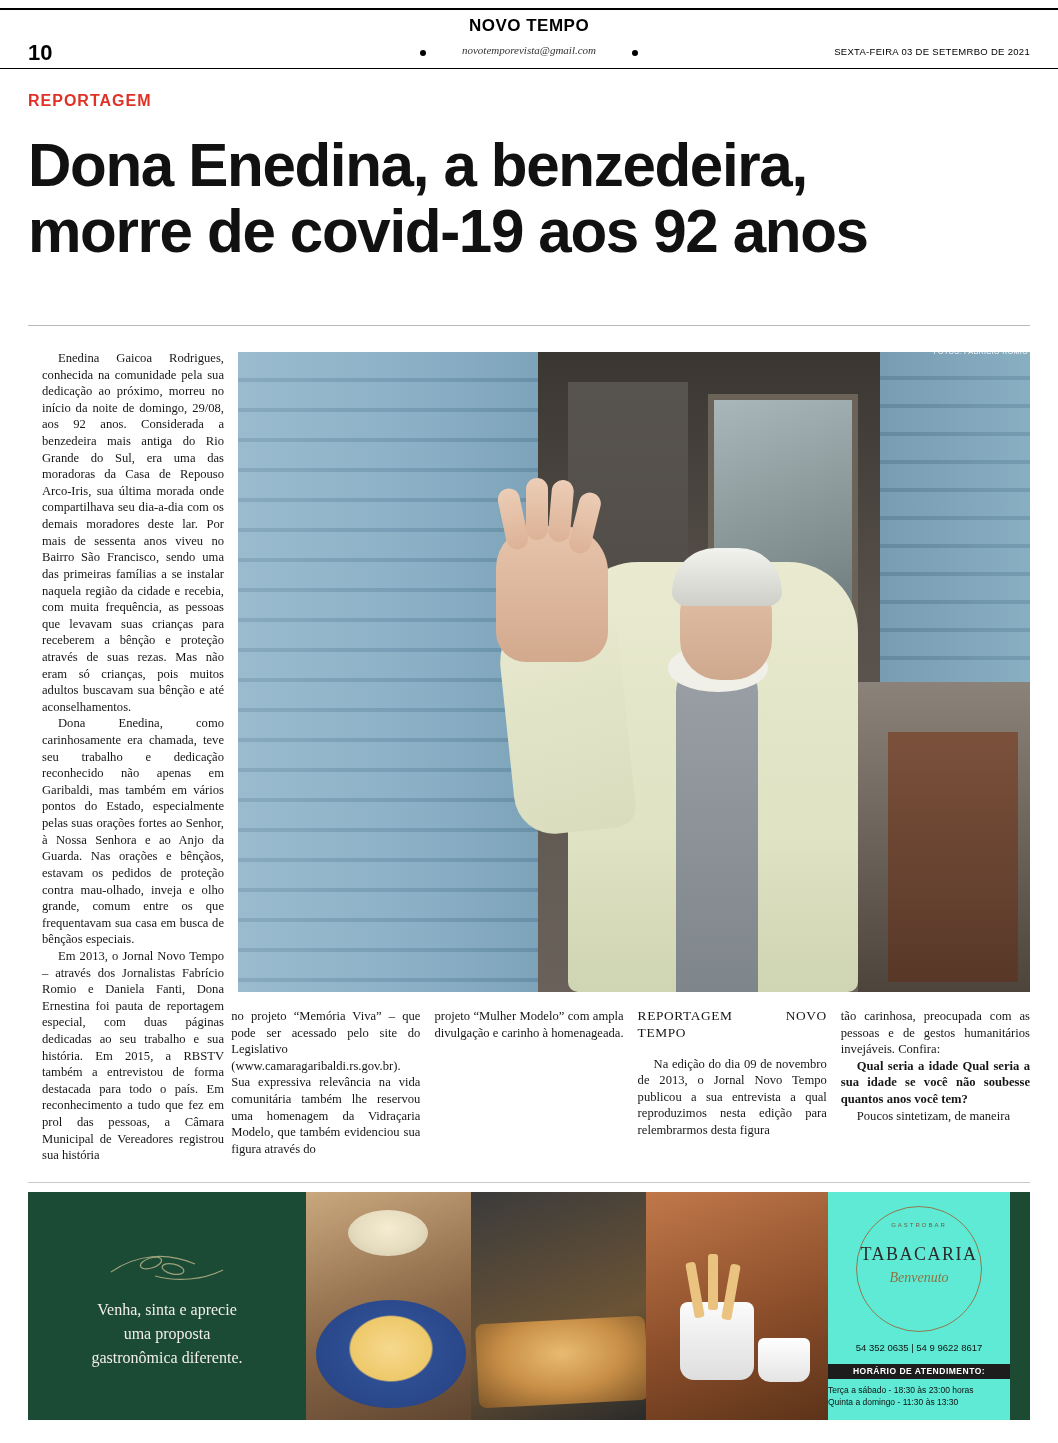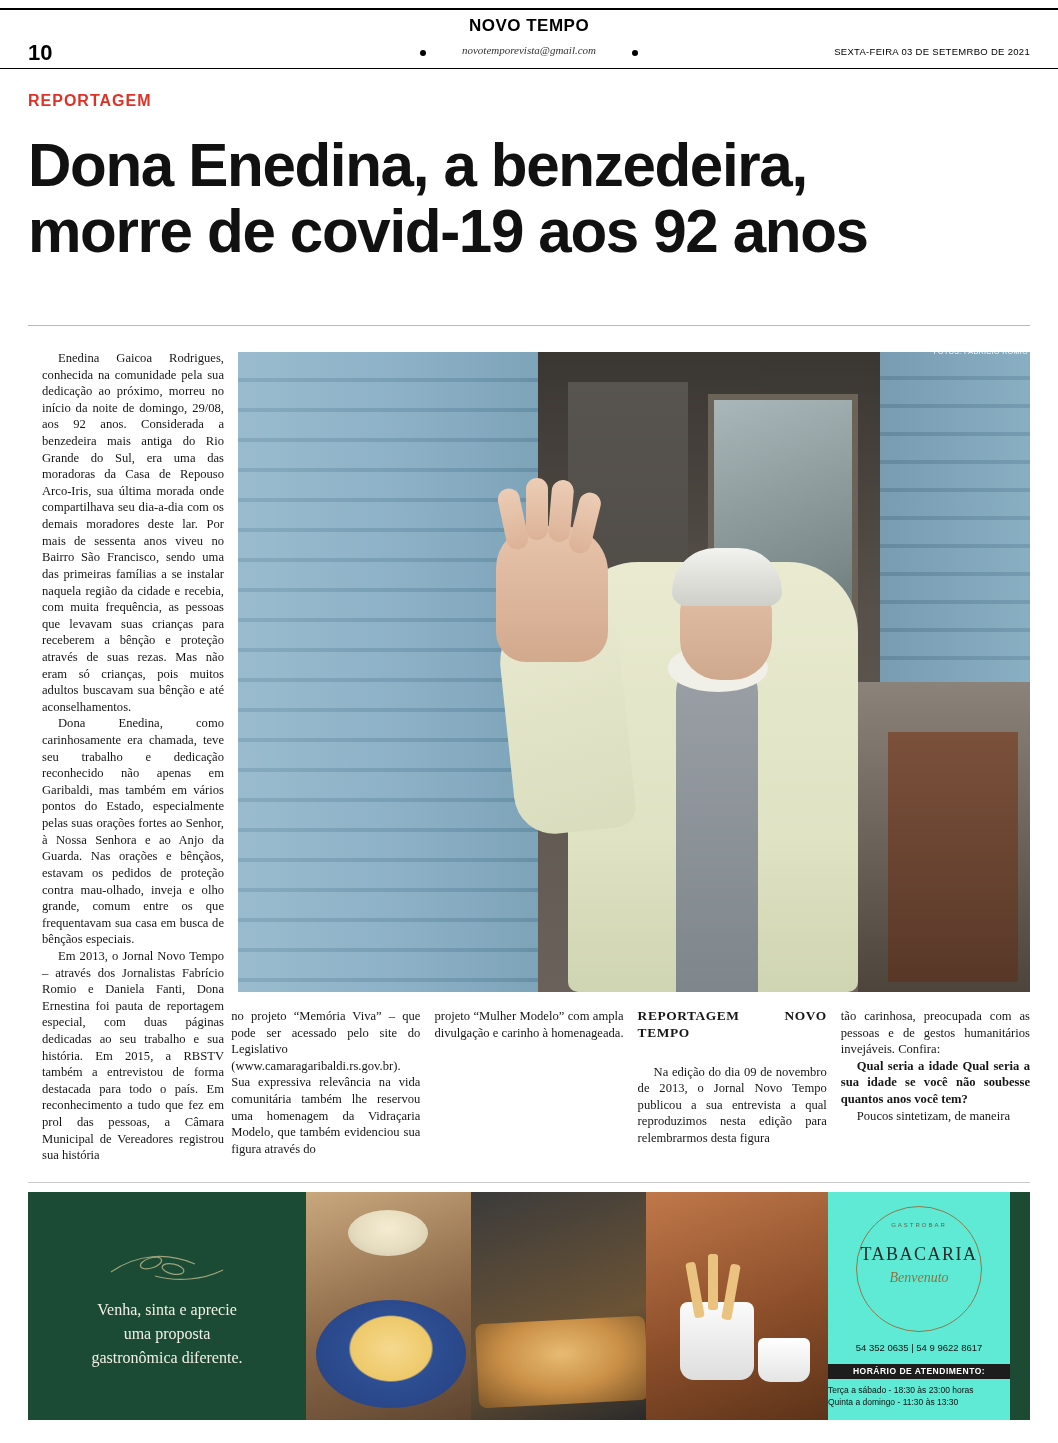--- a/index.html
+++ b/index.html
@@ -294,26 +294,26 @@
     width: 196px;
     font-size: 12.6px;
     line-height: 1.32;
     text-align: justify;
     color: #161616;
   }
   .lcol p { margin: 0; text-indent: 16px; }
   .lcol p.noindent { text-indent: 0; }
   .subhead {
     font-family: "Liberation Serif", serif;
-    font-weight: bold;
+    font-weight: normal;
     font-size: 13.4px;
     letter-spacing: 0.6px;
     line-height: 1.25;
     text-indent: 0;
-    margin-bottom: 22px;
+    margin-bottom: 14px;
   }
   .qboldlead {
     font-weight: bold;
     text-indent: 16px;
     margin: 0;
   }
 
   .hr-above-ad {
     position: absolute;
     top: 1182px;

